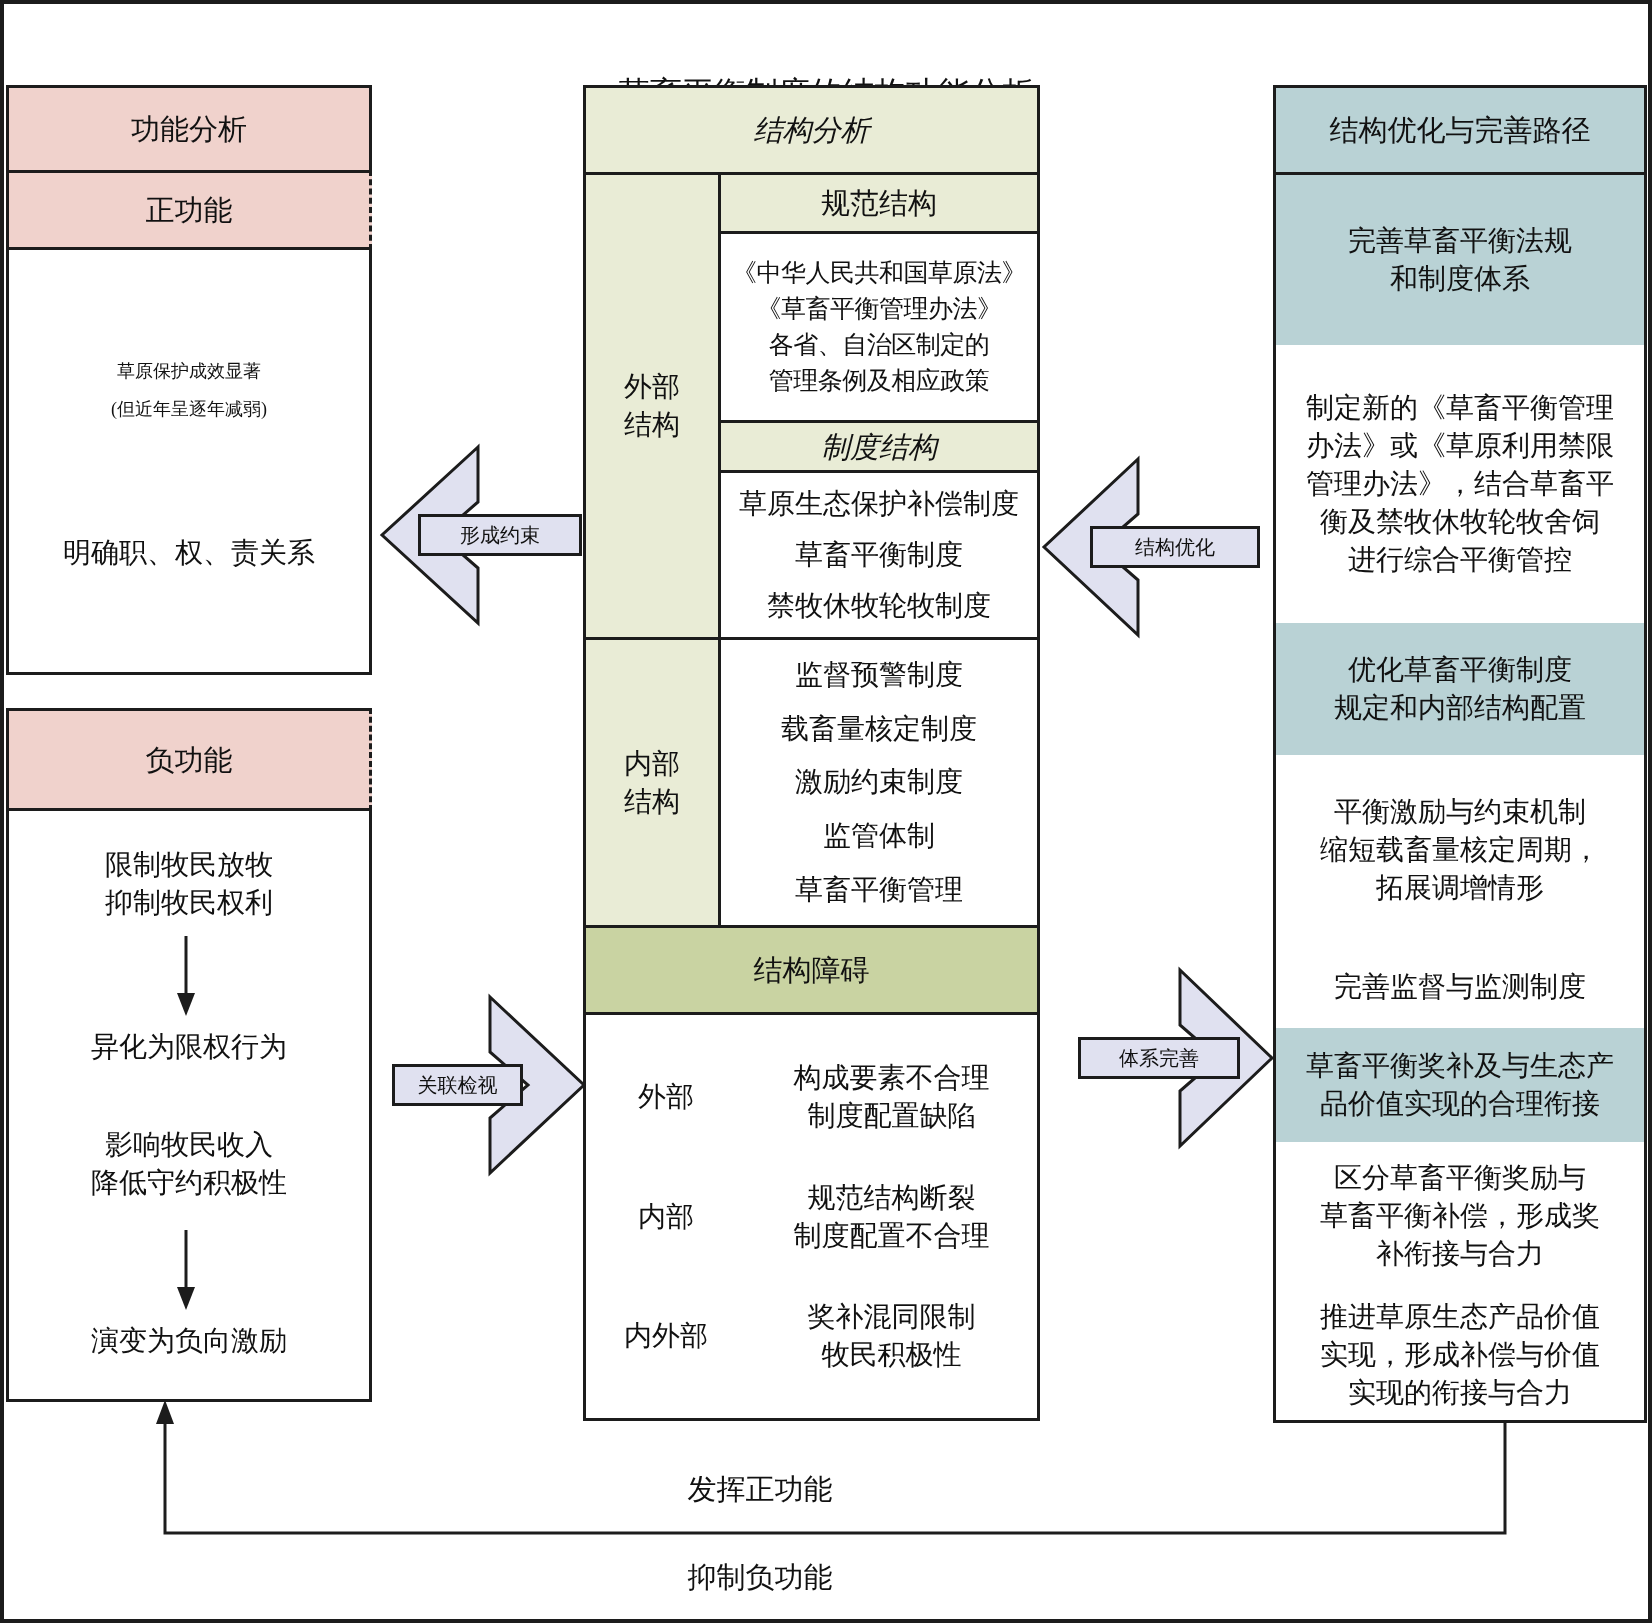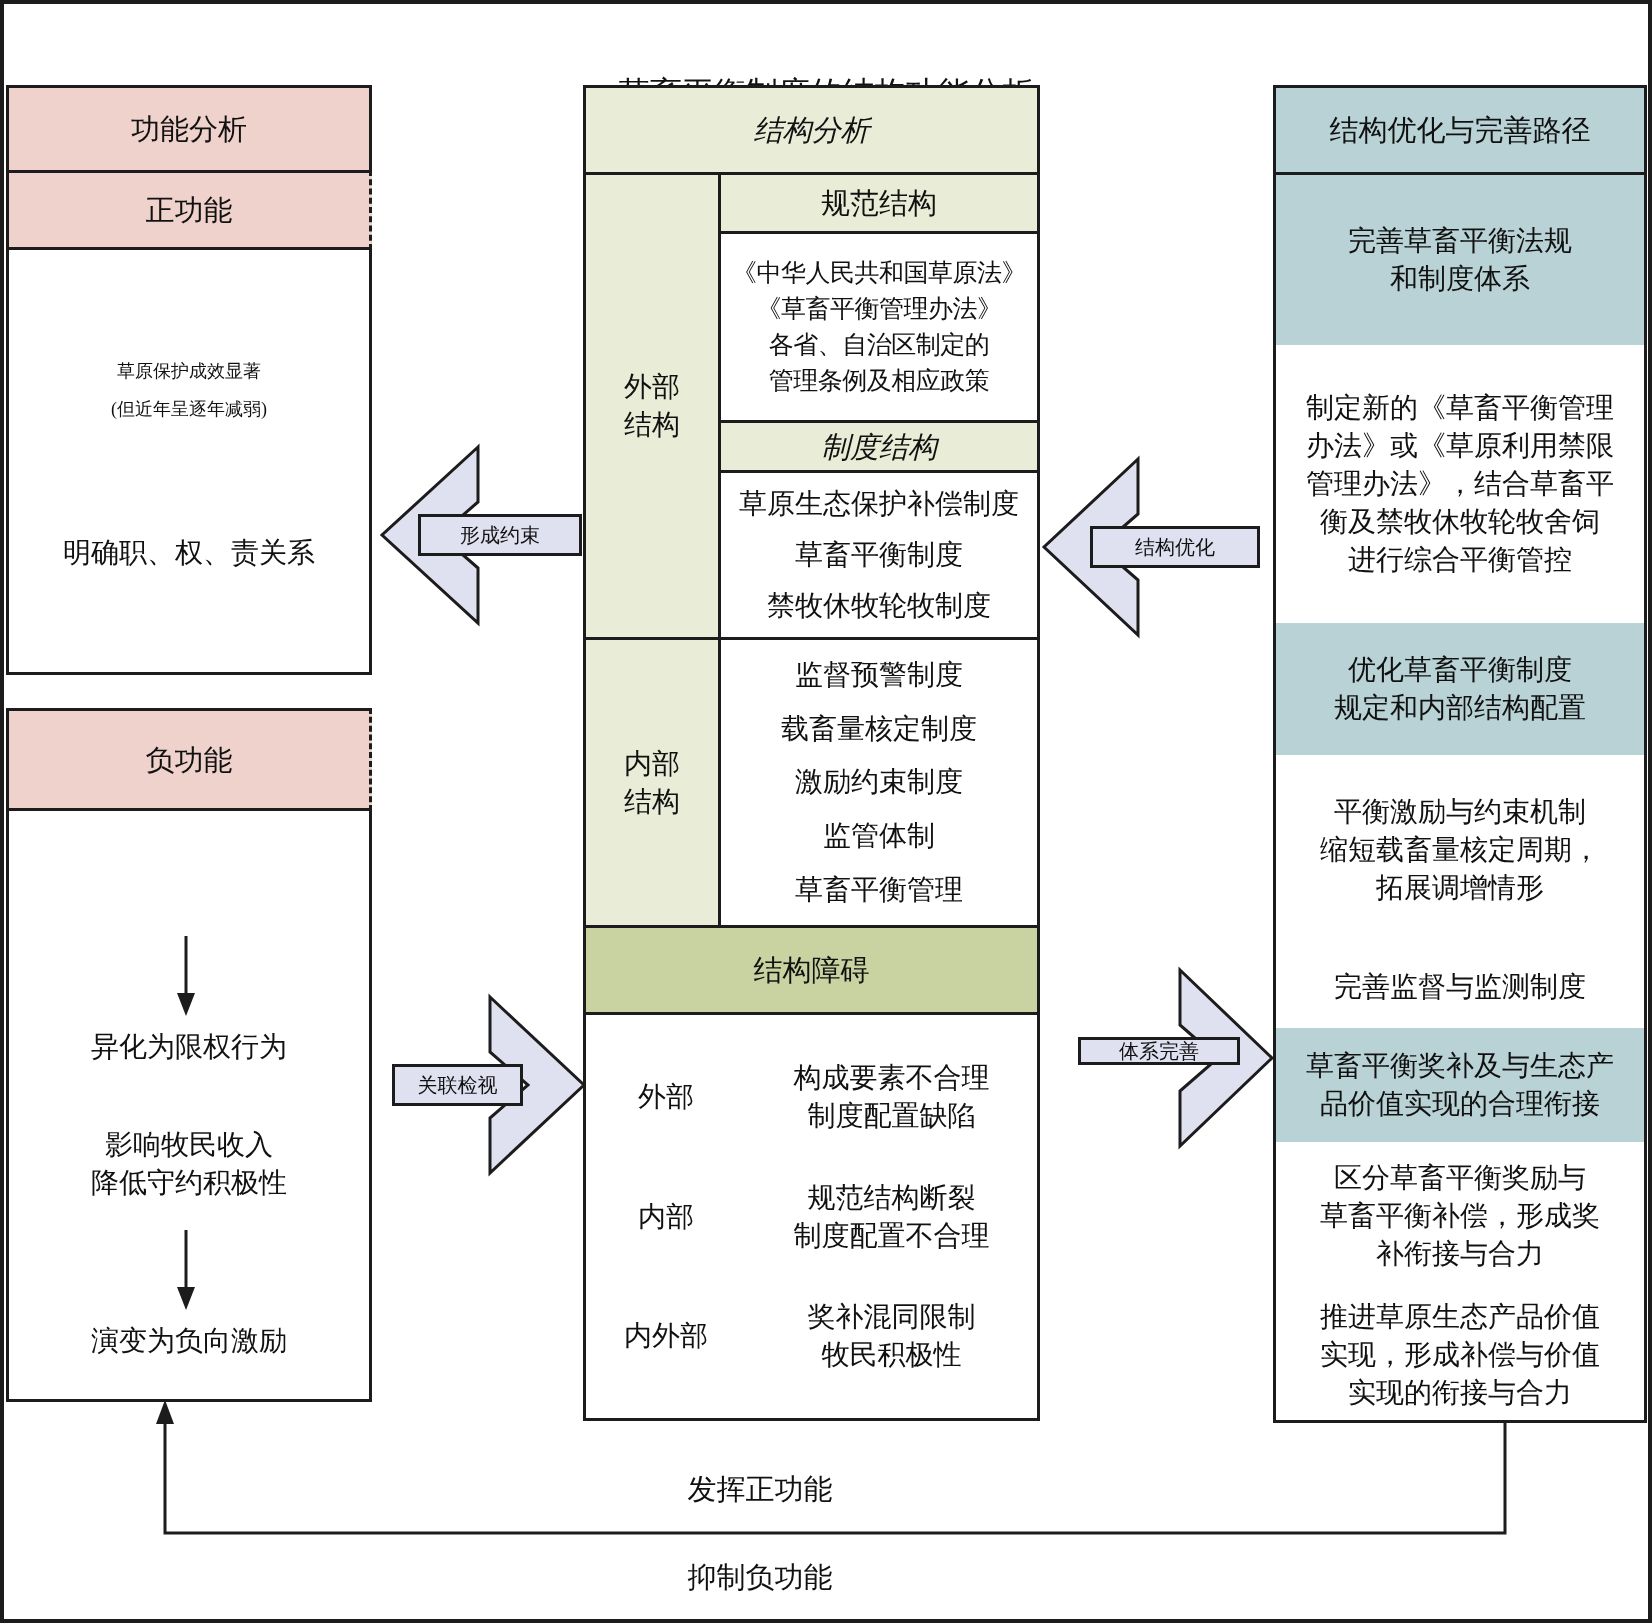--- a/index.html
+++ b/index.html
@@ -52,20 +52,22 @@
   <div class="box pink hdr dash-right" style="left:6px;top:170px;width:366px;height:80px;border-right:3px dashed #1c1c1c;">正功能</div>
 
   <div class="box" style="left:6px;top:247px;width:366px;height:428px;background:#fff;"></div>
   <div class="freefloat pre" style="left:6px;top:352px;width:366px;font-size:18px;line-height:38px;">草原保护成效显著
 (但近年呈逐年减弱)</div>
   <div class="freefloat" style="left:6px;top:534px;width:366px;font-size:28px;line-height:38px;">明确职、权、责关系</div>
 
   <div class="box pink hdr" style="left:6px;top:708px;width:366px;height:103px;border-right:3px dashed #1c1c1c;">负功能</div>
 
   <div class="box" style="left:6px;top:808px;width:366px;height:594px;background:#fff;"></div>
+  <div class="freefloat pre" style="left:6px;top:846px;width:366px;font-size:28px;line-height:38px;">限制牧民放牧
+抑制牧民权利</div>
   <div class="freefloat" style="left:6px;top:1028px;width:366px;font-size:28px;line-height:38px;">异化为限权行为</div>
   <div class="freefloat pre" style="left:6px;top:1126px;width:366px;font-size:28px;line-height:38px;">影响牧民收入
 降低守约积极性</div>
   <div class="freefloat" style="left:6px;top:1322px;width:366px;font-size:28px;line-height:38px;">演变为负向激励</div>
 
   <div class="box lgreen hdr" style="left:583px;top:85px;width:457px;height:90px;font-style:italic;">结构分析</div>
 
   <div class="box lgreen pre" style="left:583px;top:172px;width:138px;height:468px;">外部
 结构</div>
 
@@ -157,17 +159,17 @@
     <line x1="186" y1="1230" x2="186" y2="1289" stroke="#1c1c1c" stroke-width="3"></line>
     <polygon points="177,1287 195,1287 186,1310" fill="#1c1c1c"></polygon>
 
     <polyline points="1505,1421 1505,1533 165,1533 165,1412" fill="none" stroke="#1c1c1c" stroke-width="3"></polyline>
     <polygon points="156,1424 174,1424 165,1400" fill="#1c1c1c"></polygon>
   </svg>
 
   <div class="arrow-label" style="left:418px;top:514px;width:164px;height:42px;">形成约束</div>
   <div class="arrow-label" style="left:1090px;top:526px;width:170px;height:42px;">结构优化</div>
   <div class="arrow-label" style="left:392px;top:1064px;width:131px;height:42px;">关联检视</div>
-  <div class="arrow-label" style="left:1078px;top:1037px;width:162px;height:28px;">体系完善</div>
+  <div class="arrow-label" style="left:1078px;top:1037px;width:162px;height:42px;">体系完善</div>
 
   <div class="freefloat" style="left:560px;top:1470px;width:400px;font-size:29px;">发挥正功能</div>
   <div class="freefloat" style="left:560px;top:1558px;width:400px;font-size:29px;">抑制负功能</div>
 </div>
 
 </body></html>

